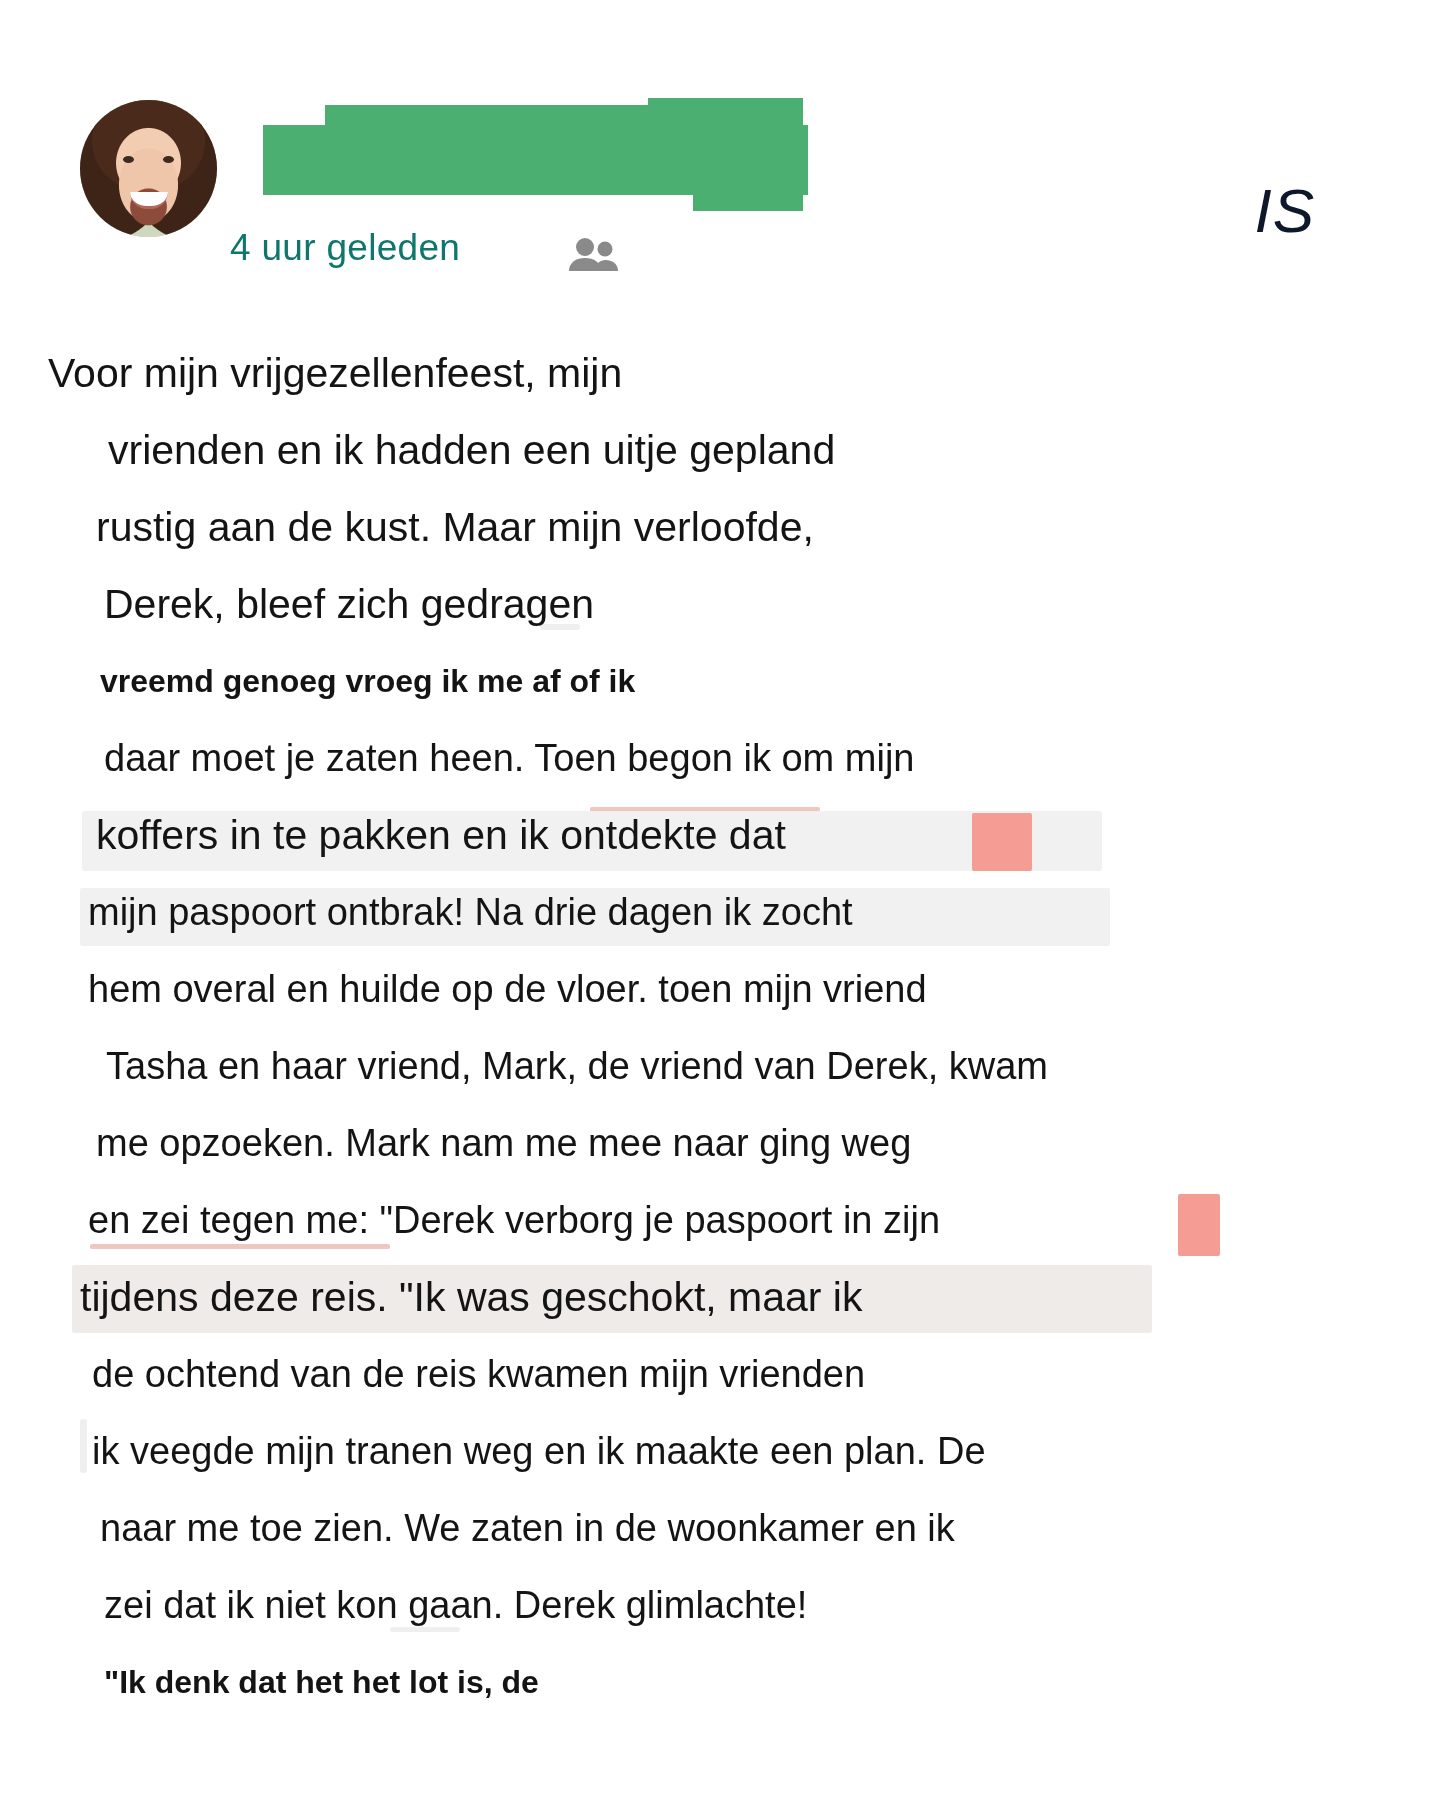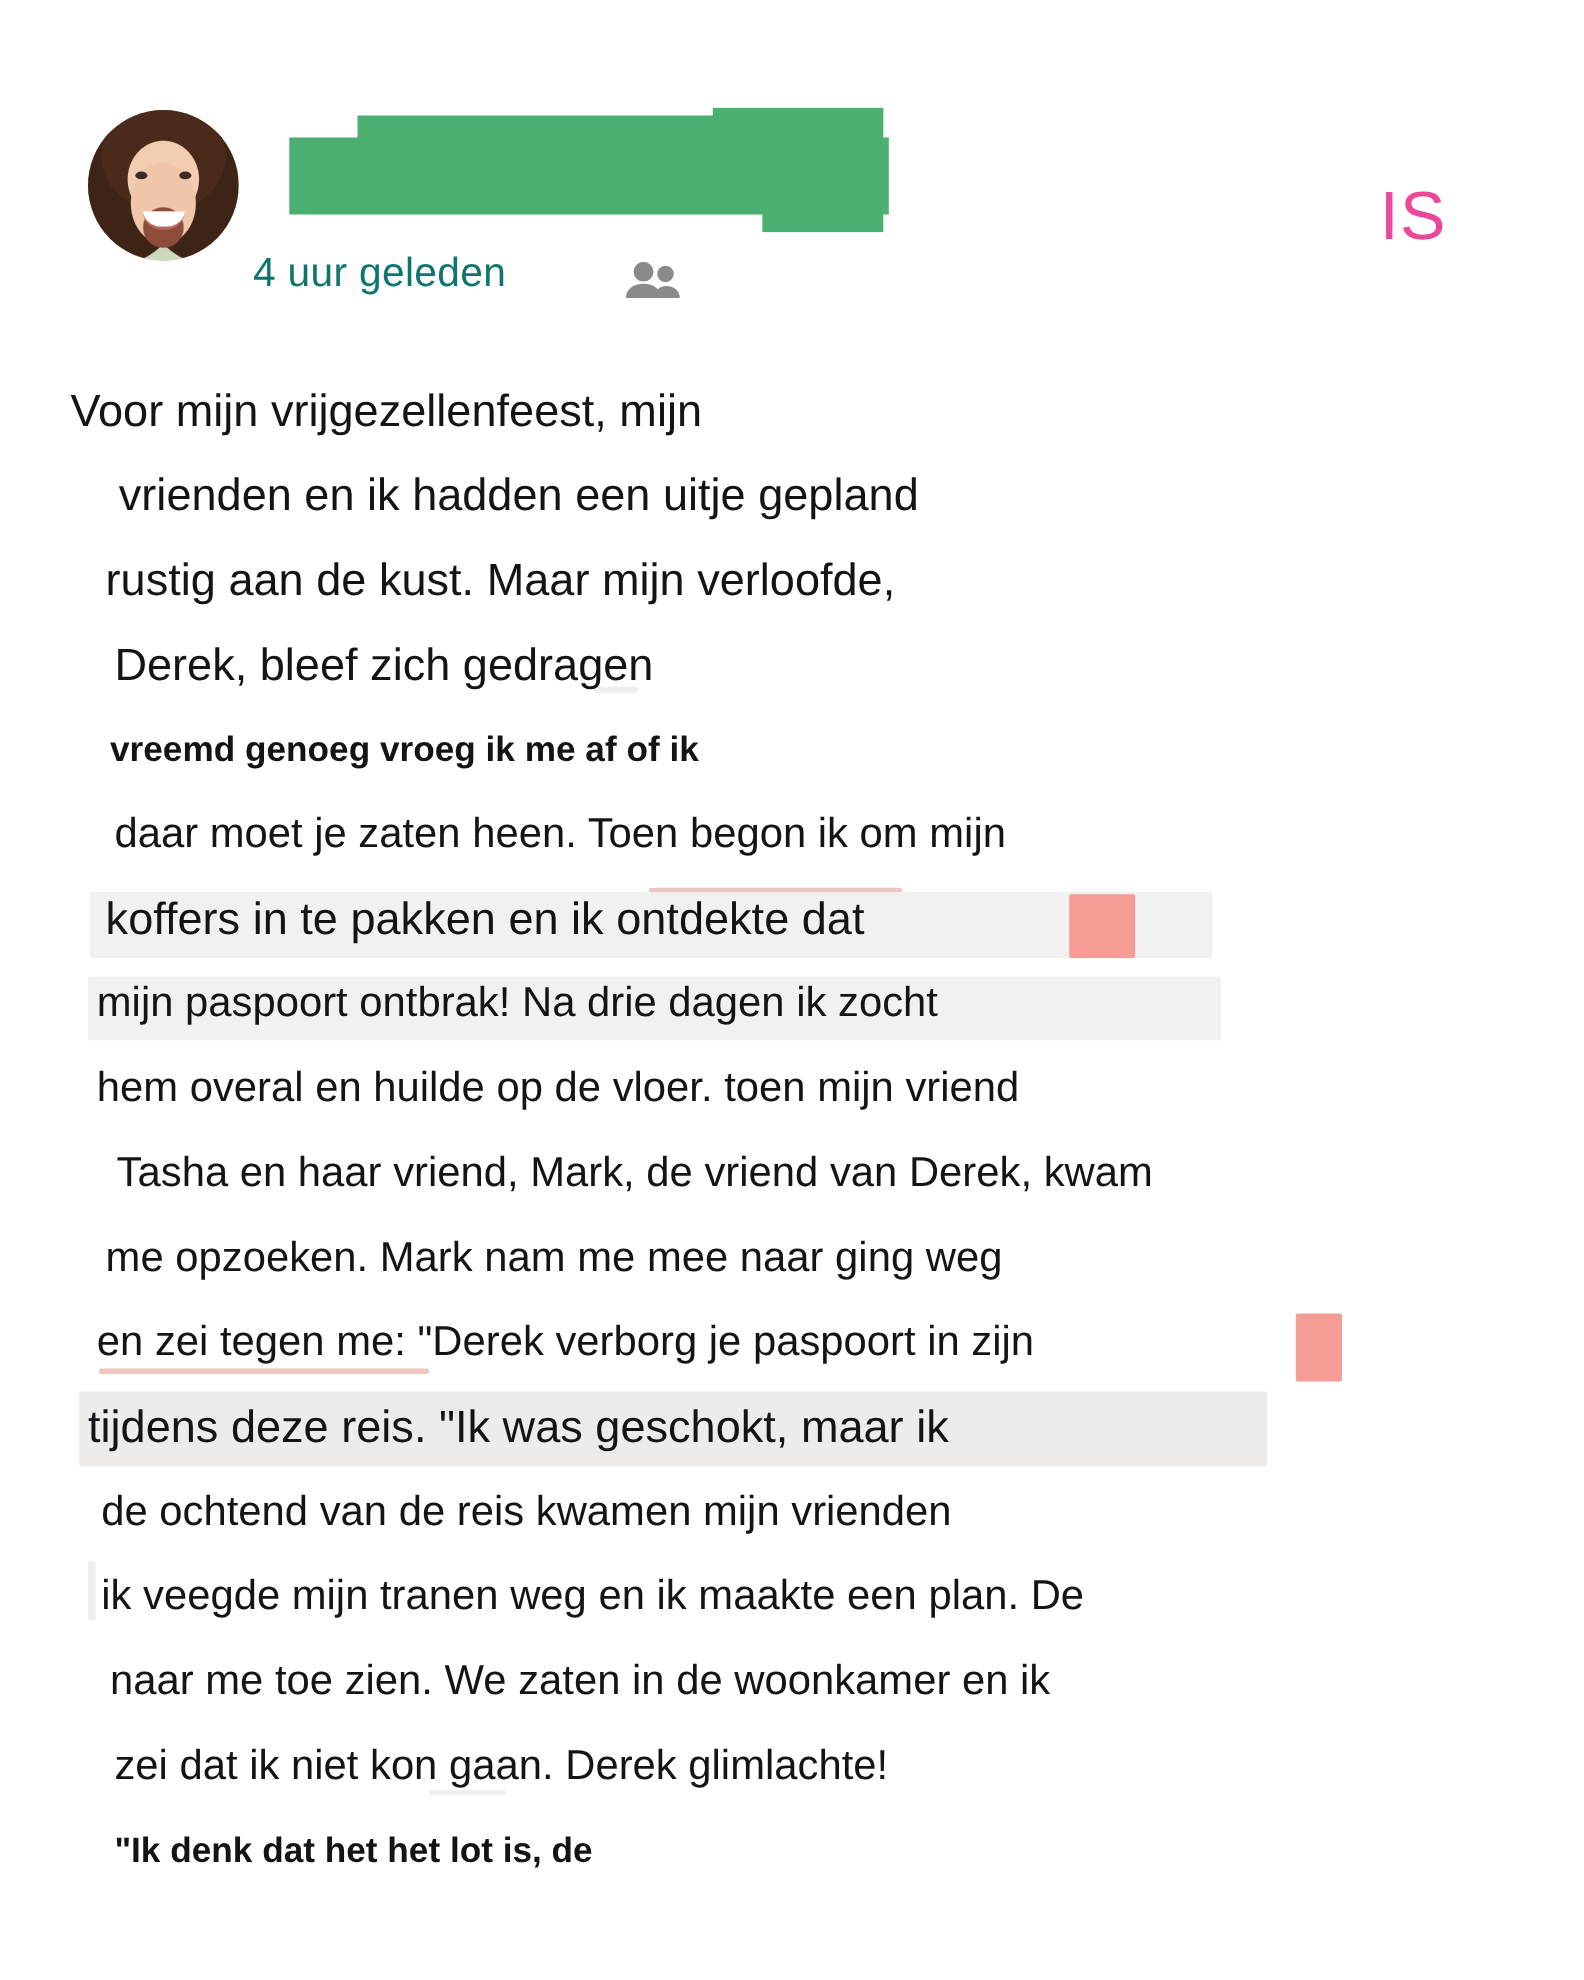--- a/index.html
+++ b/index.html
@@ -116,25 +116,26 @@
     left: 485px;
     top: 140px;
     width: 56px;
     height: 40px;
     color: #8a8a8a;
   }
   .audience-icon svg { display: block; }
 
   .corner-label {
     position: absolute;
-    top: 66px;
+    top: 80px;
     right: 55px;
     font-size: 62px;
-    color: #ec4899;
+    color: #0f172a;
     letter-spacing: 1px;
+    font-style: italic;
   }
 
   
   .post-body {
     position: absolute;
     top: 335px;
     left: 0;
     width: 1440px;
   }
   .line {
@@ -221,21 +222,21 @@
       <circle cx="40" cy="14" r="7.5"></circle>
       <path d="M29 36c1-7.6 6.6-11 11.5-11C47 25 53 28.6 53 36z"></path>
     </svg>
   </div>
 
   <div class="corner-label">IS</div>
 </div>
 
 <div class="post-body">
 
-  <div class="line" style="padding-left:64px">
+  <div class="line" style="padding-left:48px">
     <span class="t">Voor mijn vrijgezellenfeest, mijn</span>
   </div>
 
   <div class="line" style="padding-left:108px">
     <span class="t">vrienden en ik hadden een uitje gepland</span>
   </div>
 
   <div class="line" style="padding-left:96px">
     <span class="t">rustig aan de kust. Maar mijn verloofde,</span>
   </div>

